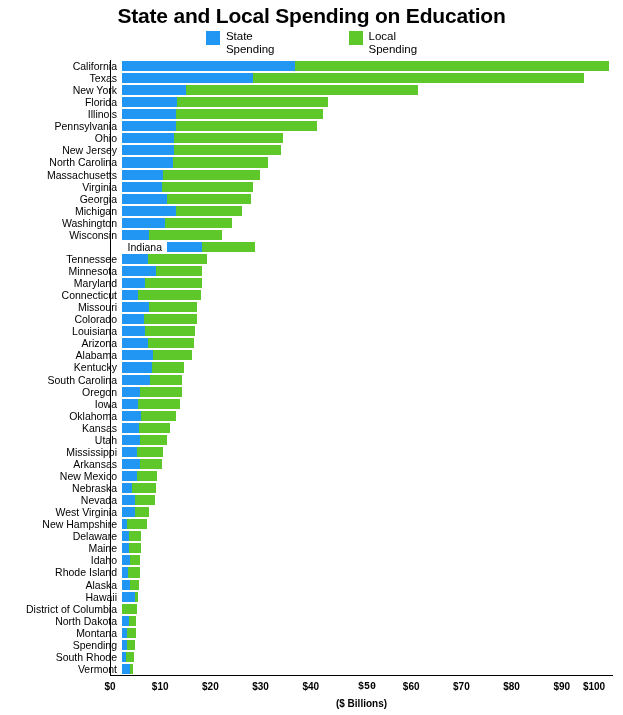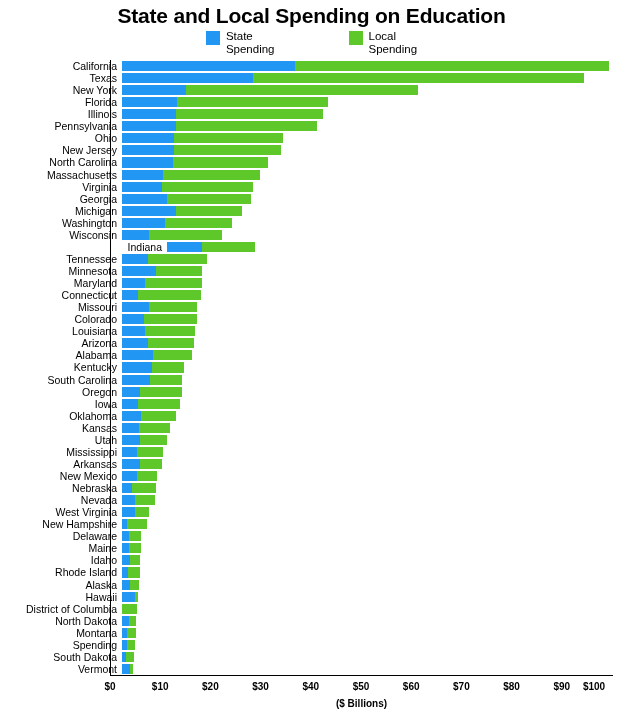--- a/index.html
+++ b/index.html
@@ -391,35 +391,35 @@
         <div class="row-label">Montana</div>
         <div class="bar-seg bar-state" style="width: 5.02px; background: rgb(33, 150, 243); height: 10.0588px;"></div>
         <div class="bar-seg bar-local" style="left: 5.02px; width: 8.534px; background: rgb(94, 200, 42); height: 10.0588px;"></div>
       </div>
       <div class="row" style="top: 578.824px; height: 12.0588px;">
         <div class="row-label">Spending</div>
         <div class="bar-seg bar-state" style="width: 5.02px; background: rgb(33, 150, 243); height: 10.0588px;"></div>
         <div class="bar-seg bar-local" style="left: 5.02px; width: 7.53px; background: rgb(94, 200, 42); height: 10.0588px;"></div>
       </div>
       <div class="row" style="top: 590.882px; height: 12.0588px;">
-        <div class="row-label">South Dakota</div>
+        <div class="row-label">South Rhode</div>
         <div class="bar-seg bar-state" style="width: 3.514px; background: rgb(33, 150, 243); height: 10.0588px;"></div>
         <div class="bar-seg bar-local" style="left: 3.514px; width: 8.534px; background: rgb(94, 200, 42); height: 10.0588px;"></div>
       </div>
       <div class="row" style="top: 602.941px; height: 12.0588px;">
         <div class="row-label">Vermont</div>
         <div class="bar-seg bar-state" style="width: 7.53px; background: rgb(33, 150, 243); height: 10.0588px;"></div>
         <div class="bar-seg bar-local" style="left: 7.53px; width: 3.514px; background: rgb(94, 200, 42); height: 10.0588px;"></div>
       </div>
       <div class="xtick" style="left: 0px;">$0</div>
       <div class="xtick" style="left: 50.2px;">$10</div>
       <div class="xtick" style="left: 100.4px;">$20</div>
       <div class="xtick" style="left: 150.6px;">$30</div>
       <div class="xtick" style="left: 200.8px;">$40</div>
-      <div class="xtick" style="left: 251px;">$50</div>
+      <div class="xtick" style="left: 257px; font-family: Liberation Mono, monospace;">$50</div>
       <div class="xtick" style="left: 301.2px;">$60</div>
       <div class="xtick" style="left: 351.4px;">$70</div>
       <div class="xtick" style="left: 401.6px;">$80</div>
       <div class="xtick" style="left: 451.8px;">$90</div>
       <div class="xtick" style="left: 484px;">$100</div>
     </div>
 
   <div id="xlabel">($ Billions)</div>
 </div>
 

